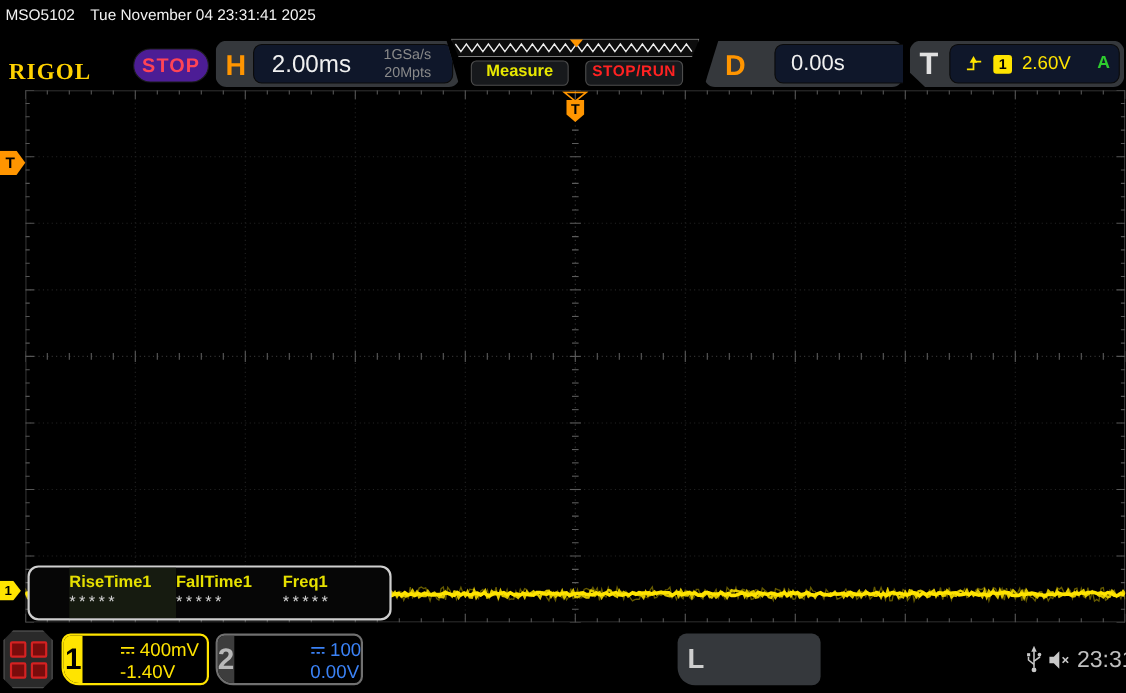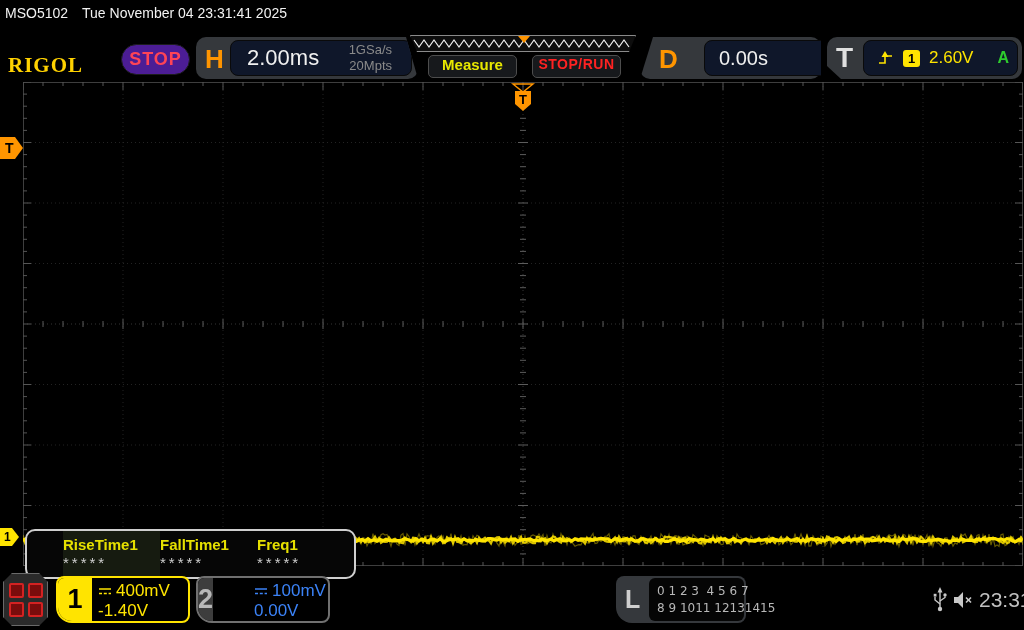--- a/index.html
+++ b/index.html
@@ -65,39 +65,39 @@
 
   
   .marker-svg { position:absolute; }
   #trig-level-marker { left:0; top:137px; }
   #ch1-marker { left:0; top:528px; }
   #trig-pos-marker { left:511px; top:83px; }
 
   
   #meas-panel { left:25px; top:514px; width:331px; height:50px; background:#060606;
                 border:2px solid #cfcfcf; border-radius:10px; display:flex;
-                padding-left:36px; overflow:hidden;margin-top:15px; }
+                padding-left:36px; overflow:hidden; }
   .meas-cell { width:97px; padding-top:5px; }
   .meas-cell.selected { background:#161b10; }
   .meas-label { color:#e6e000; font-size:15px; font-weight:600; }
   .meas-value { color:#cfcfcf; font-size:15px; letter-spacing:3px; margin-top:1px; }
 
   
   #menu-btn { left:3px; top:573px; width:45px; height:53px; background:#2a2a2a;
               border:1px solid #6a6a6a;
               clip-path:polygon(9px 0,calc(100% - 9px) 0,100% 9px,100% calc(100% - 9px),calc(100% - 9px) 100%,9px 100%,0 calc(100% - 9px),0 9px);
               display:grid; grid-template-columns:15px 15px; grid-template-rows:15px 15px;
               gap:4px; place-content:center; }
   .menu-sq { background:#7a0c0c; border:2px solid #d42222; border-radius:2px; }
 
   .ch-box { position:absolute; top:576px; width:134px; height:47px; background:#000;
             border-radius:8px; border-bottom-left-radius:16px; display:flex; overflow:hidden; }
   .ch-tab { width:34px; display:flex; align-items:center; justify-content:center;
             font-weight:bold; font-size:27px; }
-  .ch-content { flex:1; padding:3px 7px 0 6px; display:flex; flex-direction:column; }
+  .ch-content { flex:1; padding:3px 7px 0 6px; display:flex; flex-direction:column;margin-left:28px; }
   .ch-row1 { display:flex; align-items:center; gap:4px; font-size:17px; }
   .ch-row2 { text-align:left; font-size:17px; }
   #ch1-box { left:56px; border:2px solid #ffe400; }
   #ch1-box .ch-tab { background:#ffe400; color:#000; }
   #ch1-box .ch-content { color:#ffe400; }
   #ch2-box { left:196px; border:2px solid #707070; }
   #ch2-box .ch-tab { background:#3d3d3d; color:#b8b8b8; }
   #ch2-box .ch-content { color:#3b82f6;padding-left:41px; }
 
   #l-box { left:616px; top:576px; width:130px; height:47px; background:#35383c;
@@ -538,24 +538,20 @@
           <line x1="1" y1="6.5" x2="13" y2="6.5" stroke="currentColor" stroke-width="1.6" stroke-dasharray="3 1.8"></line>
         </svg>
         <span>100mV</span>
       </div>
       <div class="ch-row2">0.00V</div>
     </div>
   </div>
 
   <div id="l-box" class="abs">
     <span id="l-letter">L</span>
-    <div id="l-inner">
-      <div class="l-row">0 1 2 3  4 5 6 7</div>
-      <div class="l-row">8 9 1011 12131415</div>
-    </div>
   </div>
 
   <svg id="usb-icon" class="abs" width="14" height="26" viewBox="0 0 14 26">
     <circle cx="7" cy="22" r="2.2" fill="#c8c8c8"></circle>
     <line x1="7" y1="20" x2="7" y2="5" stroke="#c8c8c8" stroke-width="1.4"></line>
     <polygon points="7,0 4.5,5.5 9.5,5.5" fill="#c8c8c8"></polygon>
     <polyline points="7,17 2,13 2,10" fill="none" stroke="#c8c8c8" stroke-width="1.4"></polyline>
     <rect x="0.7" y="6.8" width="2.8" height="2.8" fill="#c8c8c8"></rect>
     <polyline points="7,14 12,10.5 12,9.5" fill="none" stroke="#c8c8c8" stroke-width="1.4"></polyline>
     <circle cx="12" cy="8" r="1.7" fill="#c8c8c8"></circle>

